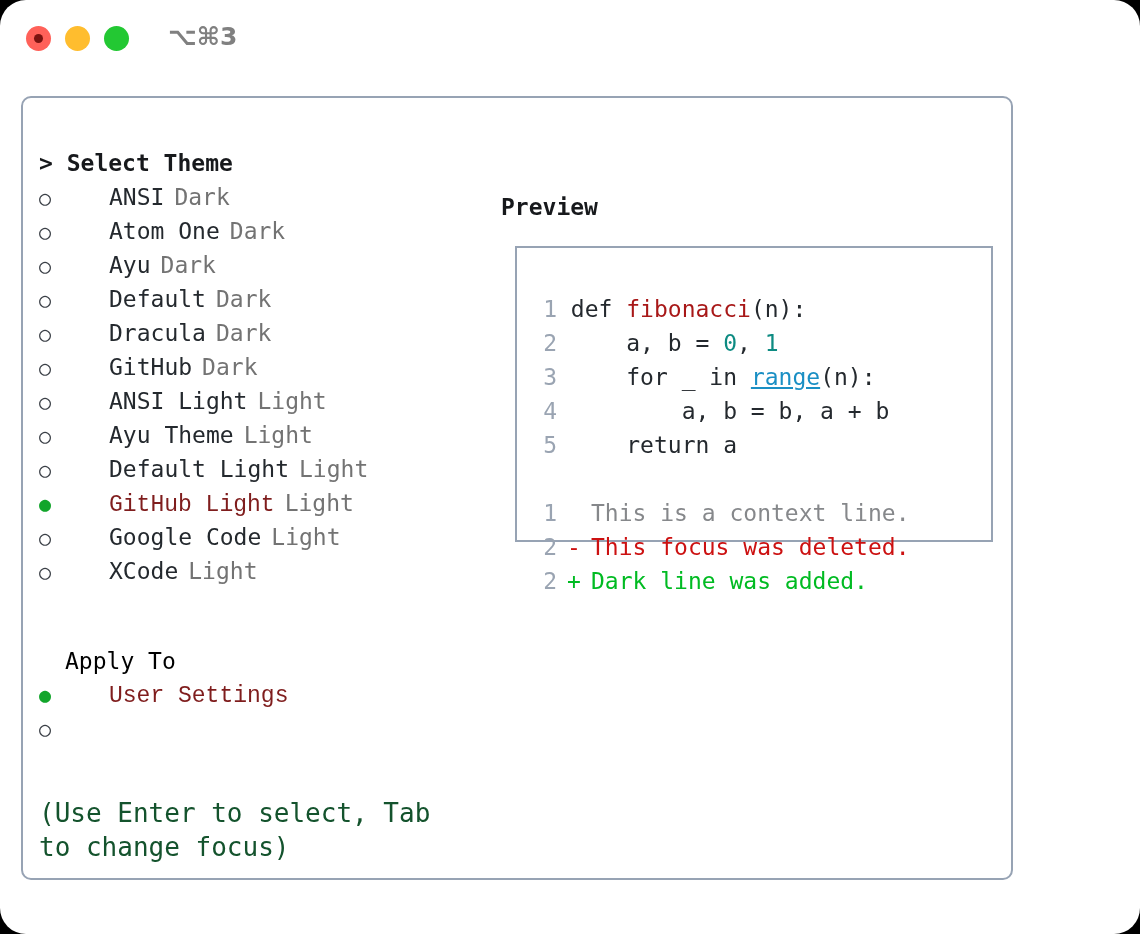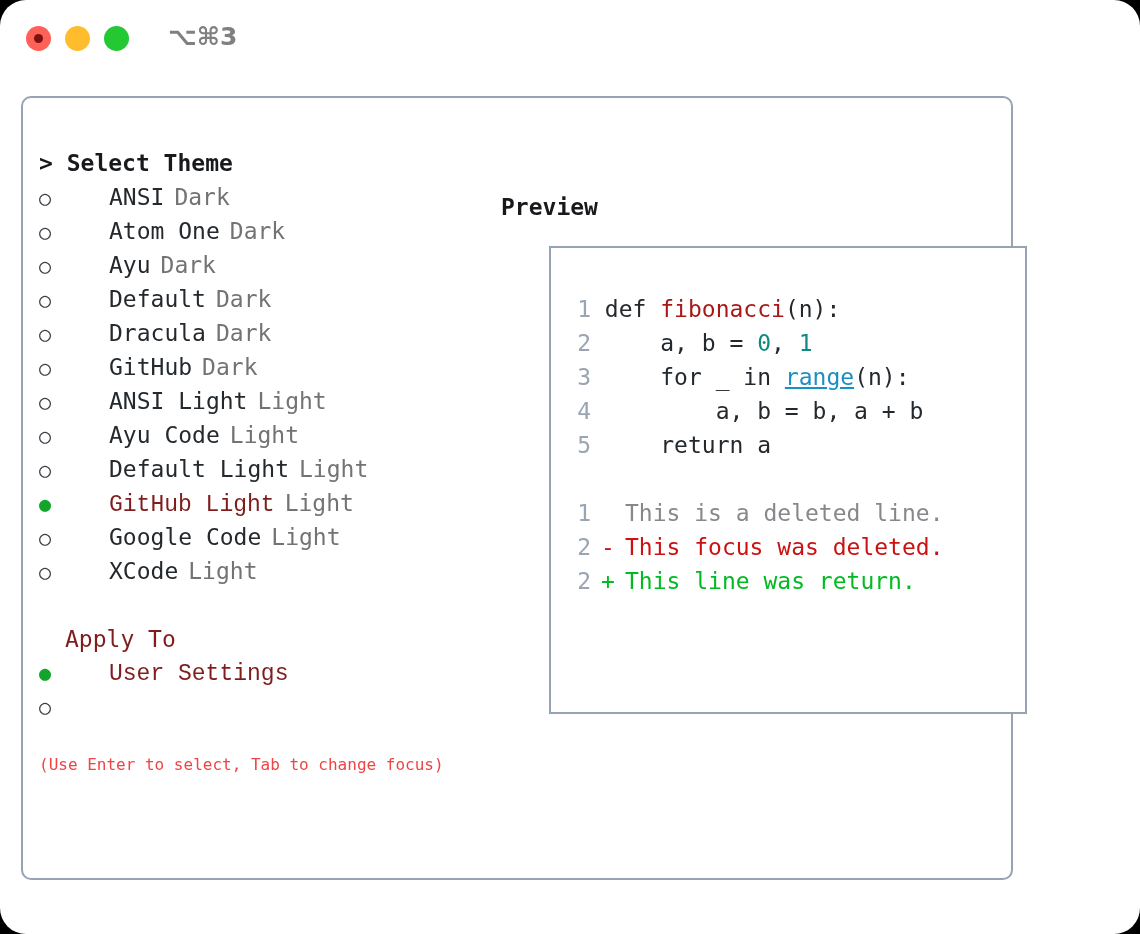--- a/index.html
+++ b/index.html
@@ -128,41 +128,42 @@
   .opt-badge {
     color: #737373;
     margin-left: 10px;
   }
 
   .section-gap { height: 34px; }
 
   .apply-title {
     font-size: 23px;
     line-height: 34px;
-    color: #7f1d1d;
+    color: #000000;
     padding-left: 26px;
     white-space: pre;
+    margin-top: 22px;
   }
 
   .hint {
-    margin-top: 24px;
-    font-size: 16px;
-    line-height: 34px;
-    color: #ef4444;
+    margin-top: 50px;
+    font-size: 26px;
+    line-height: 34px;
+    color: #14532d;
     width: 410px;
     white-space: pre-wrap;
   }
 
   
   .preview-box {
     position: absolute;
-    left: 48px;
+    left: 14px;
     top: 56px;
     width: 478px;
-    height: 468px;
+    height: 296px;
     border: 2px solid #97a3b4;
     box-sizing: border-box;
     background: #ffffff;
   }
   .code {
     position: absolute;
     left: 18px;
     top: 44px;
     font-size: 23px;
     line-height: 34px;
@@ -207,21 +208,21 @@
     <div class="col-left">
       <div class="pane-title">&gt; Select Theme</div>
       <div class="opt-list" id="theme-list">
           <div class="opt-row"><span class="opt-marker">○</span><span class="opt-name">ANSI</span><span class="opt-badge">Dark</span></div>
           <div class="opt-row"><span class="opt-marker">○</span><span class="opt-name">Atom One</span><span class="opt-badge">Dark</span></div>
           <div class="opt-row"><span class="opt-marker">○</span><span class="opt-name">Ayu</span><span class="opt-badge">Dark</span></div>
           <div class="opt-row"><span class="opt-marker">○</span><span class="opt-name">Default</span><span class="opt-badge">Dark</span></div>
           <div class="opt-row"><span class="opt-marker">○</span><span class="opt-name">Dracula</span><span class="opt-badge">Dark</span></div>
           <div class="opt-row"><span class="opt-marker">○</span><span class="opt-name">GitHub</span><span class="opt-badge">Dark</span></div>
           <div class="opt-row"><span class="opt-marker">○</span><span class="opt-name">ANSI Light</span><span class="opt-badge">Light</span></div>
-          <div class="opt-row"><span class="opt-marker">○</span><span class="opt-name">Ayu Code</span><span class="opt-badge">Light</span></div>
+          <div class="opt-row"><span class="opt-marker">○</span><span class="opt-name">Ayu Theme</span><span class="opt-badge">Light</span></div>
           <div class="opt-row"><span class="opt-marker">○</span><span class="opt-name">Default Light</span><span class="opt-badge">Light</span></div>
           <div class="opt-row"><span class="opt-marker on">●</span><span class="opt-name sel">GitHub Light</span><span class="opt-badge">Light</span></div>
           <div class="opt-row"><span class="opt-marker">○</span><span class="opt-name">Google Code</span><span class="opt-badge">Light</span></div>
           <div class="opt-row"><span class="opt-marker">○</span><span class="opt-name">XCode</span><span class="opt-badge">Light</span></div>
         </div>
 
       <div class="section-gap"></div>
 
       <div class="apply-title">Apply To</div>
       <div class="opt-list" id="apply-list">
@@ -238,22 +239,22 @@
         <div class="code">
           <div id="code-block">
               <div class="code-row"><span class="ln">1</span><span> </span><span class="tok-plain">def </span><span class="tok-fn">fibonacci</span><span class="tok-plain">(n):</span></div>
               <div class="code-row"><span class="ln">2</span><span> </span><span class="tok-plain">    a, b = </span><span class="tok-num">0</span><span class="tok-plain">, </span><span class="tok-num">1</span></div>
               <div class="code-row"><span class="ln">3</span><span> </span><span class="tok-plain">    for _ in </span><span class="tok-call">range</span><span class="tok-plain">(n):</span></div>
               <div class="code-row"><span class="ln">4</span><span> </span><span class="tok-plain">        a, b = b, a + b</span></div>
               <div class="code-row"><span class="ln">5</span><span> </span><span class="tok-plain">    return a</span></div>
             </div>
           <div class="blank-row"></div>
           <div id="diff-block">
-              <div class="code-row"><span class="ln">1</span><span class="sign d-ctx"> </span><span class="d-ctx">This is a deleted line.</span></div>
+              <div class="code-row"><span class="ln">1</span><span class="sign d-ctx"> </span><span class="d-ctx">This is a context line.</span></div>
               <div class="code-row"><span class="ln">2</span><span class="sign d-del">-</span><span class="d-del">This focus was deleted.</span></div>
-              <div class="code-row"><span class="ln">2</span><span class="sign d-add">+</span><span class="d-add">This line was return.</span></div>
+              <div class="code-row"><span class="ln">2</span><span class="sign d-add">+</span><span class="d-add">Dark line was added.</span></div>
             </div>
         </div>
       </div>
     </div>
 
   </div>
 </div>
 
 </body></html>

